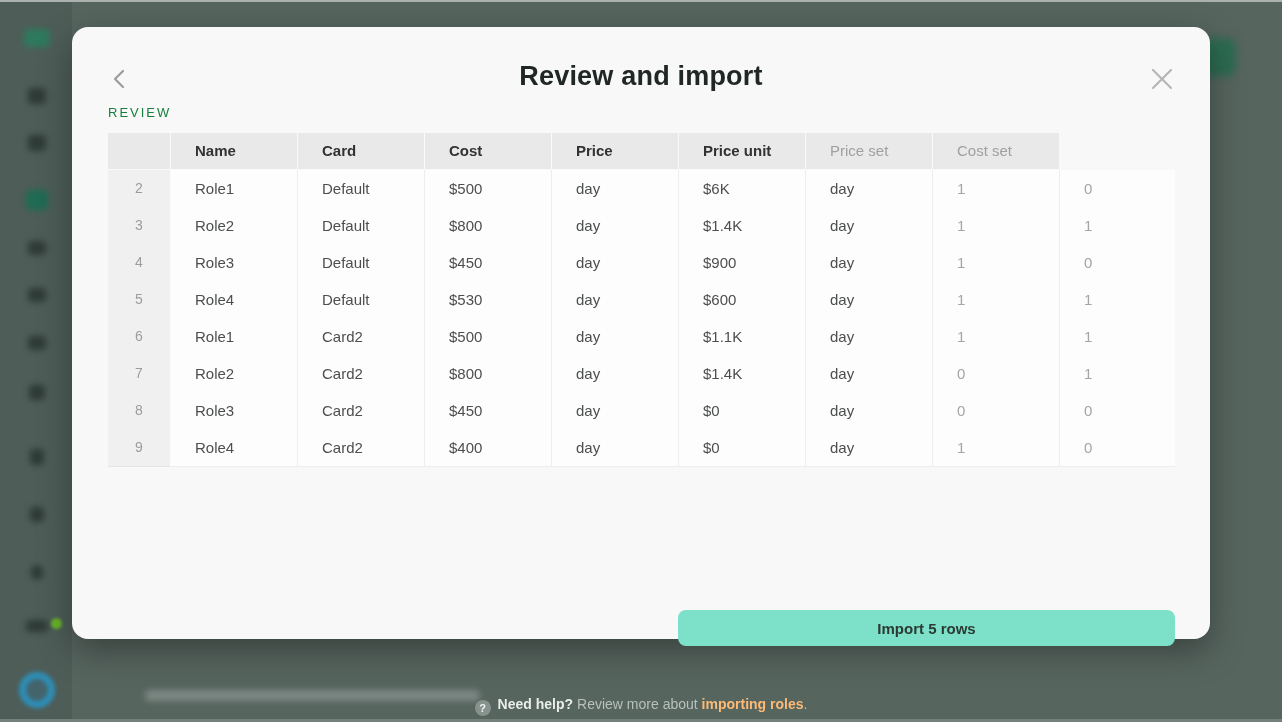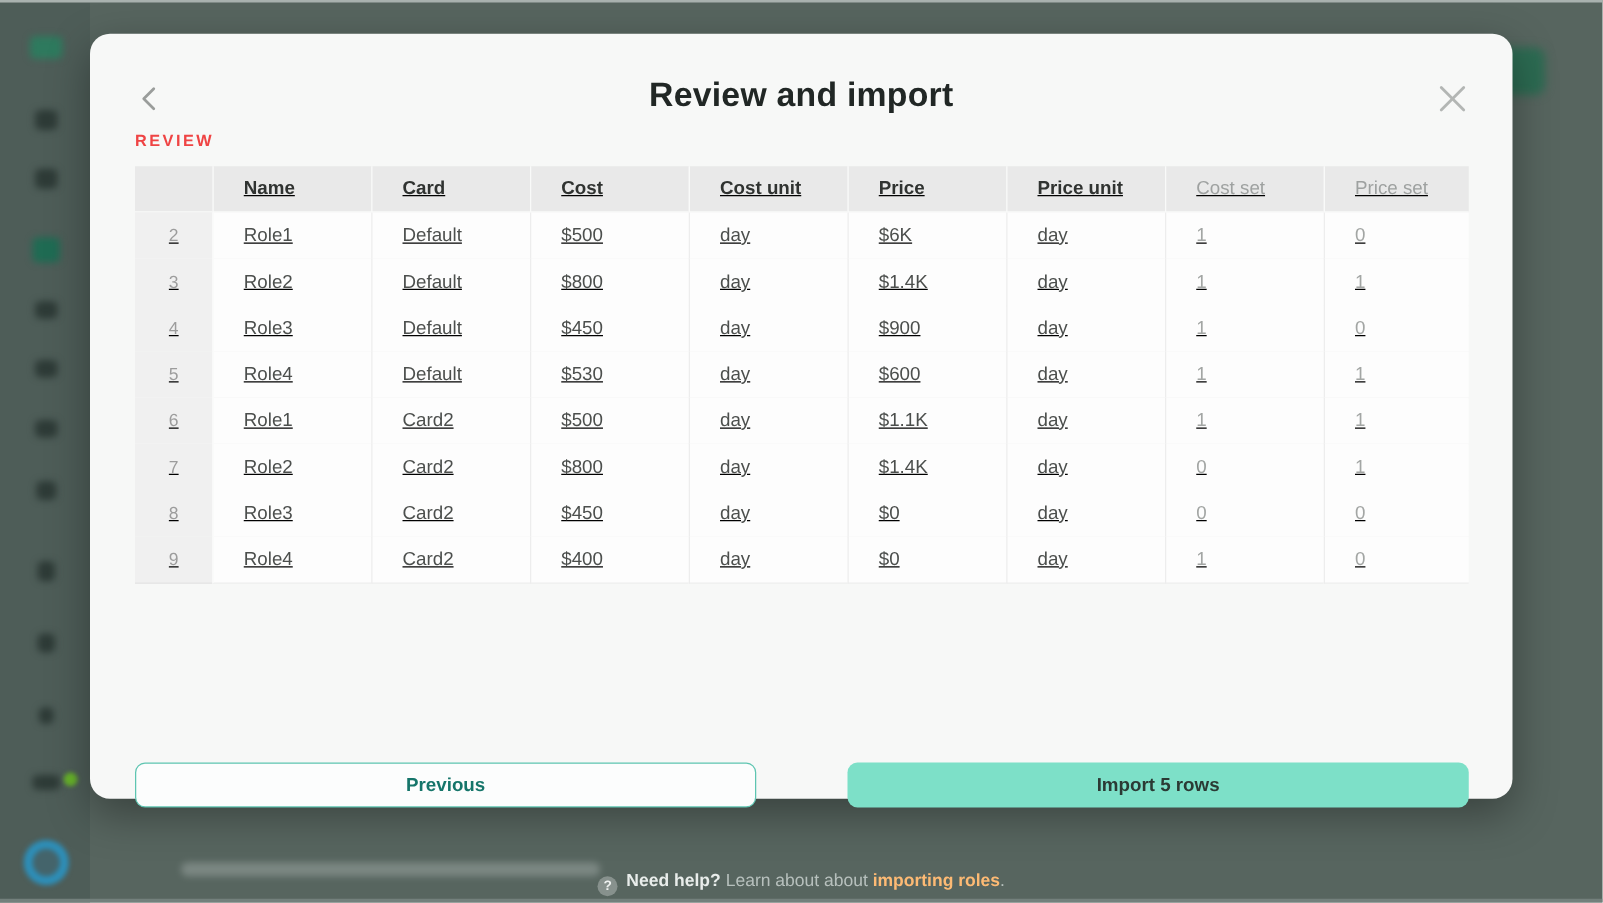--- a/index.html
+++ b/index.html
@@ -28,24 +28,24 @@
   .modal { position:absolute; left:72px; top:27px; width:1138px; height:612px;
            background:#f7f8f7; border-radius:16px; z-index:10;
            box-shadow:0 12px 34px rgba(0,0,0,.35); }
   .modal-title { position:absolute; top:34px; left:0; right:0; text-align:center;
                  font-size:27px; font-weight:700; color:#21272
 5; color:#212725; letter-spacing:.2px; }
   .icon-btn { position:absolute; top:38px; width:28px; height:28px; background:none; border:none;
               cursor:pointer; display:flex; align-items:center; justify-content:center; }
   .icon-back  { left:34px; }
   .icon-close { right:34px; }
-  .section-label { position:absolute; left:36px; top:78px; font-size:13px; font-weight:700;
-                   letter-spacing:2px; color:#ef4444; }
-  
-  .table { position:absolute; left:36px; top:106px; width:1067px; border-radius:2px;text-decoration:underline; }
+  .section-label { position:absolute; left:36px; top:78px; font-size:13px; font-weight:400;
+                   letter-spacing:2px; color:#15803d; }
+  
+  .table { position:absolute; left:36px; top:106px; width:1067px; border-radius:2px; }
   .t-head, .t-row { display:grid;
     grid-template-columns:62px 127px 127px 127px 127px 127px 127px 127px 116px; height:37px; }
   .t-head .hcell { background:#e9e9e9; line-height:36px; font-size:15px; font-weight:700;
                    color:#303331; padding-left:24px; border-left:1px solid #f9faf9;
                    border-bottom:1px solid #f9faf9; white-space:nowrap; overflow:hidden; }
   .t-head .hcell:first-child { border-left:none; padding-left:0; }
   .t-head .hcell.muted { color:#9ea1a0; font-weight:400; }
   .cell-num  { background:#f0f0f0; color:#9c9c9c; text-align:center; line-height:37px;
                font-size:14px; border-bottom:1px solid #f9faf9; }
   .t-row:last-child .cell-num { border-bottom:1px solid #e4e4e4; }
@@ -110,25 +110,24 @@
   </button>
 
   <div class="section-label">REVIEW</div>
 
   <div class="table">
     <div class="t-head">
       <div class="hcell"></div>
       <div class="hcell">Name</div>
       <div class="hcell">Card</div>
       <div class="hcell">Cost</div>
-      <div class="hcell">Cost unit</div>
       <div class="hcell">Price</div>
       <div class="hcell">Price unit</div>
+      <div class="hcell muted">Price set</div>
       <div class="hcell muted">Cost set</div>
-      <div class="hcell muted">Price set</div>
     </div>
     <div>
     <div class="t-row">
       <div class="cell-num">2</div>
       <div class="cell-data first">Role1</div>
       <div class="cell-data">Default</div>
       <div class="cell-data">$500</div>
       <div class="cell-data">day</div>
       <div class="cell-data">$6K</div>
       <div class="cell-data">day</div>
@@ -215,20 +214,19 @@
       <div class="cell-data">$400</div>
       <div class="cell-data">day</div>
       <div class="cell-data">$0</div>
       <div class="cell-data">day</div>
       <div class="cell-data muted-col">1</div>
       <div class="cell-data muted-col">0</div>
     </div>
   </div>
   </div>
 
-  <button class="btn btn-previous">Previous</button>
   <button class="btn btn-import">Import 5 rows</button>
 </div>
 
 <div class="help-bar">
-  <span class="q-icon">?</span><b>Need help?</b><span>Learn about about</span>
+  <span class="q-icon">?</span><b>Need help?</b><span>Review more about</span>
   <a href="#">importing roles</a><span>.</span>
 </div>
 
 </body></html>

